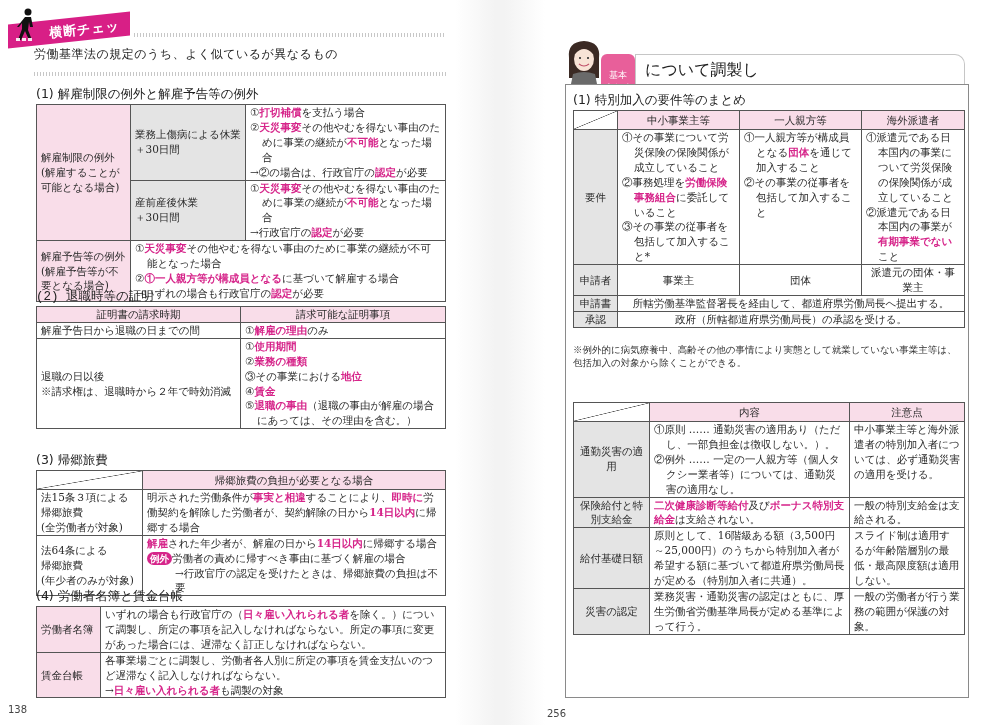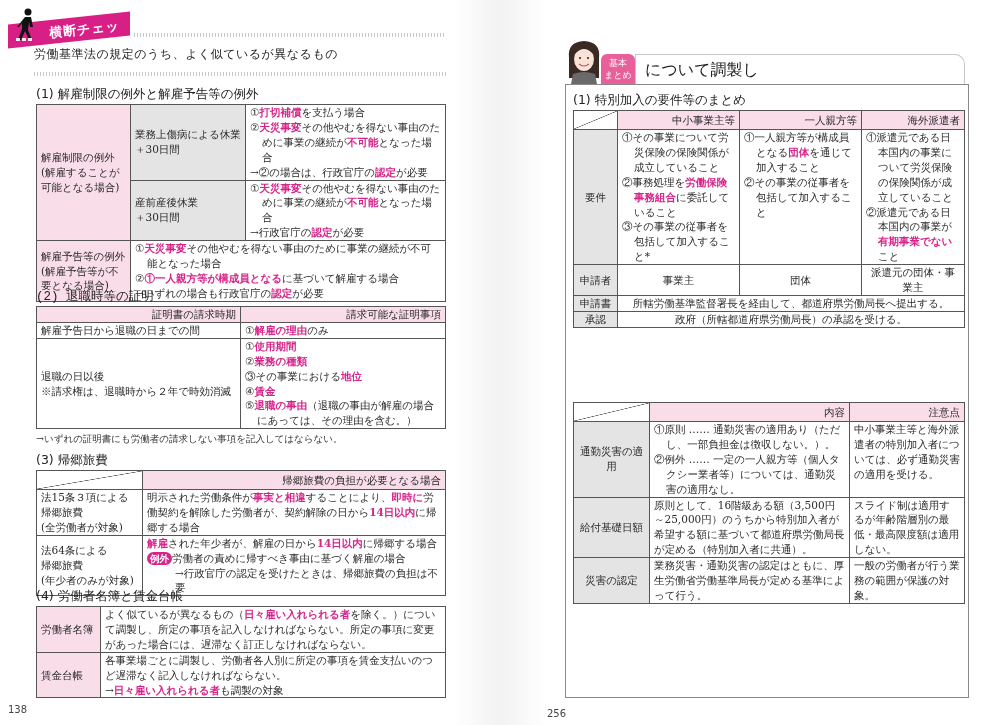--- a/index.html
+++ b/index.html
@@ -18,32 +18,32 @@
   .badge-text { position: absolute; left: 44px; top: 12px; color: #fff; font-weight: bold; font-size: 13px; transform: rotate(-6deg); letter-spacing: 1px; }
   .walker { position: absolute; left: 10px; top: 0; width: 22px; height: 36px; }
   .dash-line { position: absolute; height: 4px; background: repeating-linear-gradient(90deg, #c7c7c7 0 1px, transparent 1px 3px); }
   .main-title { position: absolute; left: 34px; top: 46px; font-size: 12px; color: #1f1f1f; letter-spacing: 0.5px; }
 
   .sec-title { position: absolute; font-size: 12.5px; color: #222; }
   table { border-collapse: collapse; position: absolute; font-size: 10.5px; line-height: 1.42; }
   td, th { border: 1px solid #555; vertical-align: middle; padding: 0 4px; font-weight: normal; text-align: left; }
   .hpink { background: #f9dde9; }
   .hgray { background: #e4e4e4; }
-  th.hpink { text-align: right; }
+  th.hpink { text-align: center; }
   .diag { position: relative; background: #fff; }
   .diag::after { content: ""; position: absolute; left: 0; top: 0; width: 100%; height: 100%;
     background: linear-gradient(to top right, transparent calc(50% - 0.6px), #555 50%, transparent calc(50% + 0.6px)); transform: scaleY(-1); }
   .indent { padding-left: 12px; text-indent: -12px; }
   .note { position: absolute; font-size: 9.5px; color: #333; }
   .pagenum { position: absolute; font-size: 10px; color: #444; }
   .exc { display: inline-block; background: #d6258a; color: #fff; border-radius: 8px; padding: 0 3px; font-size: 9.5px; font-weight: bold; }
 
   
   .avatar { position: absolute; left: 20px; top: 38px; width: 38px; height: 46px; }
-  .kihon { position: absolute; left: 56px; top: 54px; width: 34px; height: 30px; background: #e85f9a; border-radius: 6px 6px 0 0; color: #fff; font-size: 9px; text-align: center; line-height: 12px; padding-top: 3px; }
+  .kihon { position: absolute; left: 56px; top: 54px; width: 34px; height: 30px; background: #e85f9a; border-radius: 6px 6px 0 0; color: #fff; font-size: 9px; text-align: center; line-height: 12px; padding-top: 15px; }
   .rtitle-frame { position: absolute; left: 90px; top: 54px; width: 330px; height: 30px; border: 1px solid #c6c6c6; border-bottom: none; border-radius: 0 10px 0 0; }
   .rtitle { position: absolute; left: 100px; top: 60px; font-size: 16px; color: #1f1f1f; }
   .rbox { position: absolute; left: 20px; top: 84px; width: 404px; height: 614px; border: 1px solid #8a8a8a; }
   .center { text-align: center; }
 </style>
 </head>
 <body>
 
 <div class="gutter"></div>
 
@@ -130,21 +130,20 @@
       <td>
         <div><span>①</span><span class="pk">使用期間</span></div>
         <div><span>②</span><span class="pk">業務の種類</span></div>
         <div><span>③その事業における</span><span class="pk">地位</span></div>
         <div><span>④</span><span class="pk">賃金</span></div>
         <div class="indent"><span>⑤</span><span class="pk">退職の事由</span><span>（退職の事由が解雇の場合にあっては、その理由を含む。）</span></div>
       </td>
     </tr>
   </tbody>
     </table>
-  <div class="note serif" style="left:36px; top:433px;">→いずれの証明書にも労働者の請求しない事項を記入してはならない。</div>
 
   <div class="sec-title" style="left:36px; top:452px;">(3) 帰郷旅費</div>
   <table class="serif" style="left:36px; top:470px; width:410px;">
     <colgroup>
         <col style="width:106px">
         <col>
       </colgroup>
     <tbody>
         <tr>
       <th class="diag" style="height:19px;"></th>
@@ -167,21 +166,21 @@
 
   <div class="sec-title" style="left:36px; top:588px;">(4) 労働者名簿と賃金台帳</div>
   <table class="serif" style="left:36px; top:606px; width:410px;">
     <colgroup>
         <col style="width:64px">
         <col>
       </colgroup>
     <tbody>
         <tr>
       <td class="hpink">労働者名簿</td>
-      <td><span>よく似ているが異なるもの（</span><span class="pk">日々雇い入れられる者</span><span>を除く。）について調製し、所定の事項を記入しなければならない。所定の事項に変更があった場合には、遅滞なく訂正しなければならない。</span></td>
+      <td><span>いずれの場合も行政官庁の（</span><span class="pk">日々雇い入れられる者</span><span>を除く。）について調製し、所定の事項を記入しなければならない。所定の事項に変更があった場合には、遅滞なく訂正しなければならない。</span></td>
     </tr>
     <tr>
       <td class="hpink">賃金台帳</td>
       <td>
             <div>各事業場ごとに調製し、労働者各人別に所定の事項を賃金支払いのつど遅滞なく記入しなければならない。</div>
             <div><span>→</span><span class="pk">日々雇い入れられる者</span><span>も調製の対象</span></div>
           </td>
     </tr>
   </tbody>
     </table>
@@ -248,20 +247,21 @@
     <tr>
       <td class="hgray center">申請書</td>
       <td colspan="3" class="center">所轄労働基準監督署長を経由して、都道府県労働局長へ提出する。</td>
     </tr>
     <tr>
       <td class="hgray center">承認</td>
       <td colspan="3" class="center">政府（所轄都道府県労働局長）の承認を受ける。</td>
     </tr>
   </tbody>
     </table>
+  <div class="note serif" style="left:28px; top:344px; width:392px; line-height:1.35;">※例外的に病気療養中、高齢その他の事情により実態として就業していない事業主等は、包括加入の対象から除くことができる。</div>
 
   <table class="serif" style="left:28px; top:402px; width:392px;">
     <colgroup>
         <col style="width:76px">
         <col style="width:200px">
         <col>
       </colgroup>
     <tbody>
         <tr>
       <th class="diag" style="height:19px;"></th>
@@ -270,20 +270,25 @@
     </tr>
     <tr>
       <td class="hgray center">通勤災害の適用</td>
       <td>
         <div class="indent">①原則 …… 通勤災害の適用あり（ただし、一部負担金は徴収しない。）。</div>
         <div class="indent">②例外 …… 一定の一人親方等（個人タクシー業者等）については、通勤災害の適用なし。</div>
       </td>
       <td style="vertical-align:top;">中小事業主等と海外派遣者の特別加入者については、必ず通勤災害の適用を受ける。</td>
     </tr>
     <tr>
+      <td class="hgray center">保険給付と特別支給金</td>
+      <td><span class="pk">二次健康診断等給付</span><span>及び</span><span class="pk">ボーナス特別支給金</span><span>は支給されない。</span></td>
+      <td>一般の特別支給金は支給される。</td>
+    </tr>
+    <tr>
       <td class="hgray center">給付基礎日額</td>
       <td>原則として、16階級ある額（3,500円～25,000円）のうちから特別加入者が希望する額に基づいて都道府県労働局長が定める（特別加入者に共通）。</td>
       <td style="vertical-align:top;">スライド制は適用するが年齢階層別の最低・最高限度額は適用しない。</td>
     </tr>
     <tr>
       <td class="hgray center">災害の認定</td>
       <td>業務災害・通勤災害の認定はともに、厚生労働省労働基準局長が定める基準によって行う。</td>
       <td style="vertical-align:top;">一般の労働者が行う業務の範囲が保護の対象。</td>
     </tr>
   </tbody>

